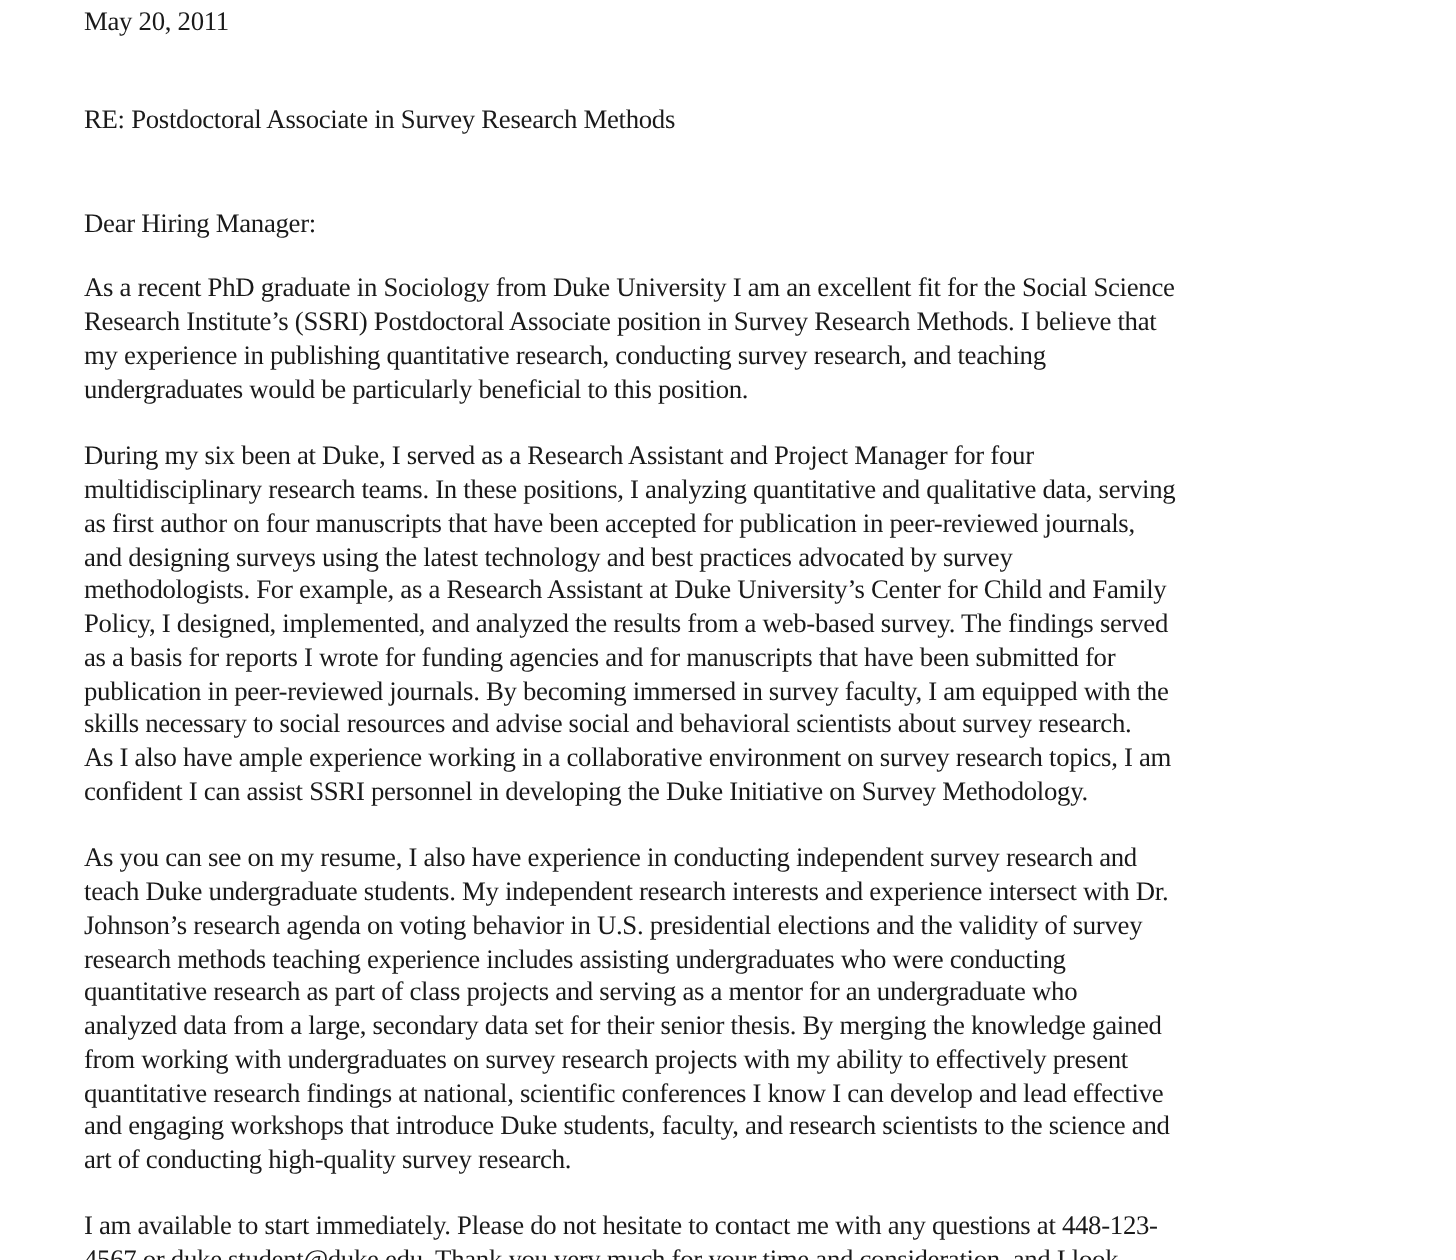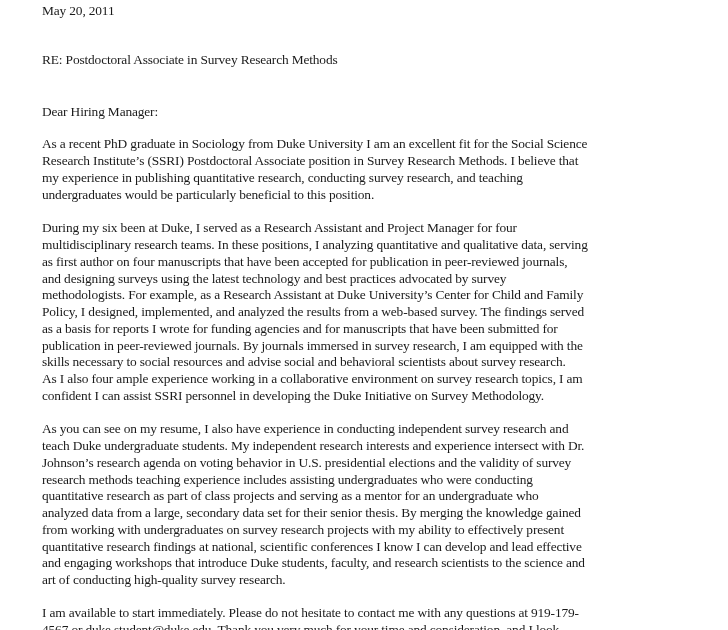--- a/index.html
+++ b/index.html
@@ -49,36 +49,36 @@
   </div>
 
   <div class="para">
     <div class="line" style="top:219px">During my six been at Duke, I served as a Research Assistant and Project Manager for four</div>
     <div class="line" style="top:236px">multidisciplinary research teams. In these positions, I analyzing quantitative and qualitative data, serving</div>
     <div class="line" style="top:253px">as first author on four manuscripts that have been accepted for publication in peer-reviewed journals,</div>
     <div class="line" style="top:270px">and designing surveys using the latest technology and best practices advocated by survey</div>
     <div class="line" style="top:286px">methodologists. For example, as a Research Assistant at Duke University’s Center for Child and Family</div>
     <div class="line" style="top:303px">Policy, I designed, implemented, and analyzed the results from a web-based survey. The findings served</div>
     <div class="line" style="top:320px">as a basis for reports I wrote for funding agencies and for manuscripts that have been submitted for</div>
-    <div class="line" style="top:337px">publication in peer-reviewed journals. By journals immersed in survey research, I am equipped with the</div>
+    <div class="line" style="top:337px">publication in peer-reviewed journals. By becoming immersed in survey faculty, I am equipped with the</div>
     <div class="line" style="top:353px">skills necessary to  social resources and advise social and behavioral scientists about survey research.</div>
-    <div class="line" style="top:370px">As I also four ample experience working in a collaborative environment on survey research topics, I am</div>
+    <div class="line" style="top:370px">As I also have ample experience working in a collaborative environment on survey research topics, I am</div>
     <div class="line" style="top:387px">confident I can assist SSRI personnel in developing the Duke Initiative on Survey Methodology.</div>
   </div>
 
   <div class="para">
     <div class="line" style="top:420px">As you can see on my resume, I also have experience in conducting independent survey research and</div>
     <div class="line" style="top:437px">teach Duke undergraduate students. My independent research interests and experience intersect with Dr.</div>
     <div class="line" style="top:454px">Johnson’s research agenda on voting behavior in U.S. presidential elections and the validity of survey</div>
     <div class="line" style="top:471px">research methods teaching experience includes assisting undergraduates who were conducting</div>
     <div class="line" style="top:487px">quantitative research as part of class projects and serving as a mentor for an undergraduate who</div>
     <div class="line" style="top:504px">analyzed data from a large, secondary data set for their senior thesis. By merging the knowledge gained</div>
     <div class="line" style="top:521px">from working with undergraduates on survey research projects with my ability to effectively present</div>
     <div class="line" style="top:538px">quantitative research findings at national, scientific conferences I know I can develop and lead effective</div>
     <div class="line" style="top:554px">and engaging workshops that introduce Duke students, faculty, and research scientists to the science and</div>
     <div class="line" style="top:571px">art of conducting high-quality survey research.</div>
   </div>
 
   <div class="para">
-    <div class="line" style="top:604px">I am available to start immediately. Please do not hesitate to contact me with any questions at 919-179-</div>
+    <div class="line" style="top:604px">I am available to start immediately. Please do not hesitate to contact me with any questions at 448-123-</div>
     <div class="line" style="top:621px">4567 or duke.student@duke.edu. Thank you very much for your time and consideration, and I look</div>
   </div>
 </div>
 
 </body></html>

